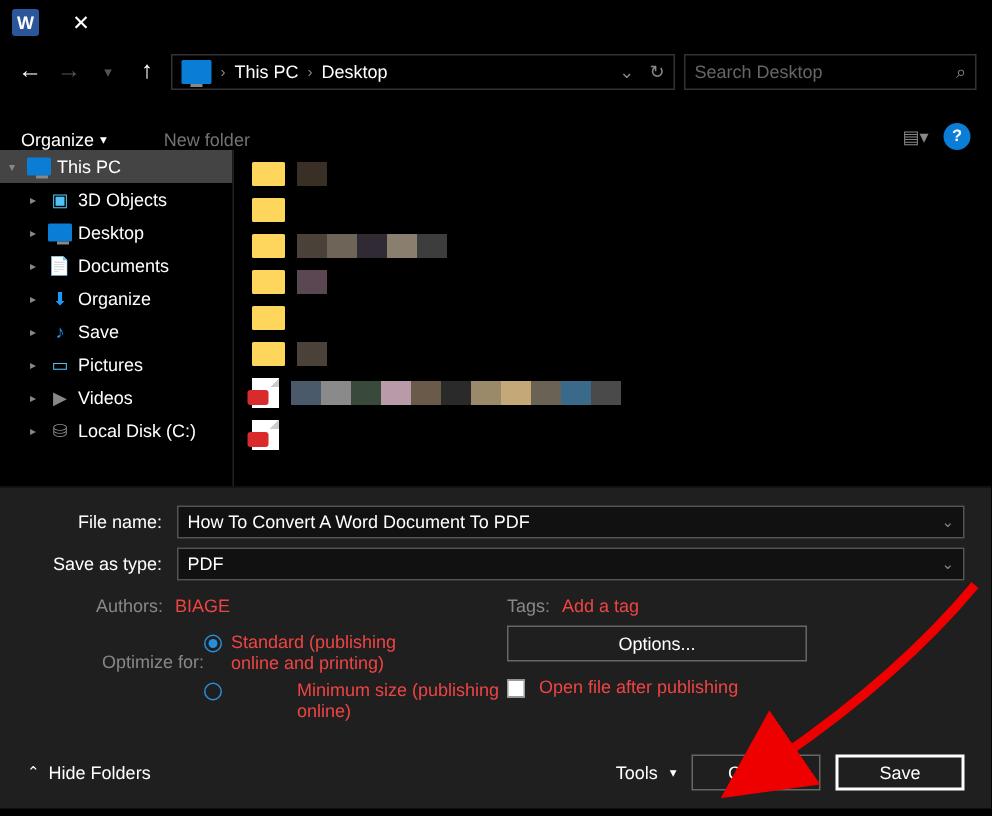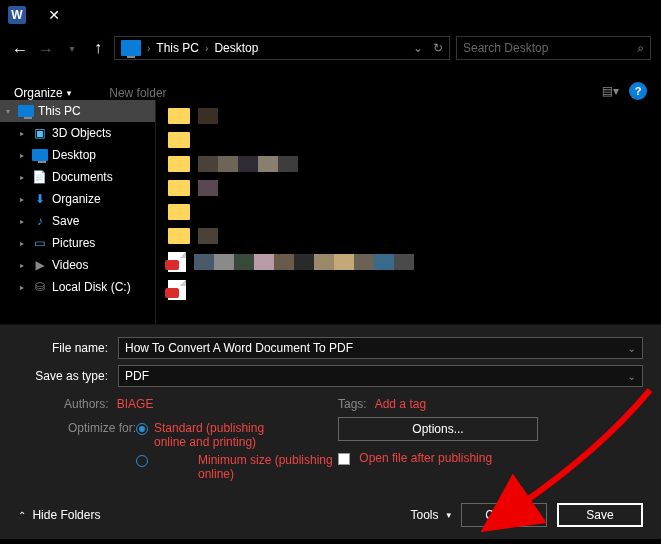--- a/index.html
+++ b/index.html
@@ -235,21 +235,21 @@
     </div>
     <div class="meta-col">
       <span>Tags:</span>
       <span class="link">Add a tag</span>
     </div>
   </div>
 
   <div class="opt-area">
     <div class="opt-left">
       <div style="display:flex;">
-        <span style="color:#888; padding-top:4px; width:80px;">Optimize for:</span>
+        <span style="color:#888; padding-top:4px; width:80px;margin-top:13px;">Optimize for:</span>
         <div>
           <div class="radio">
             <div class="radio-dot on"></div>
             <span class="link" style="width:140px;">Standard (publishing online and printing)</span>
           </div>
           <div class="radio">
             <div class="radio-dot"></div>
             <span class="link" style="width:140px;margin-left:44px;">Minimum size (publishing online)</span>
           </div>
         </div>

